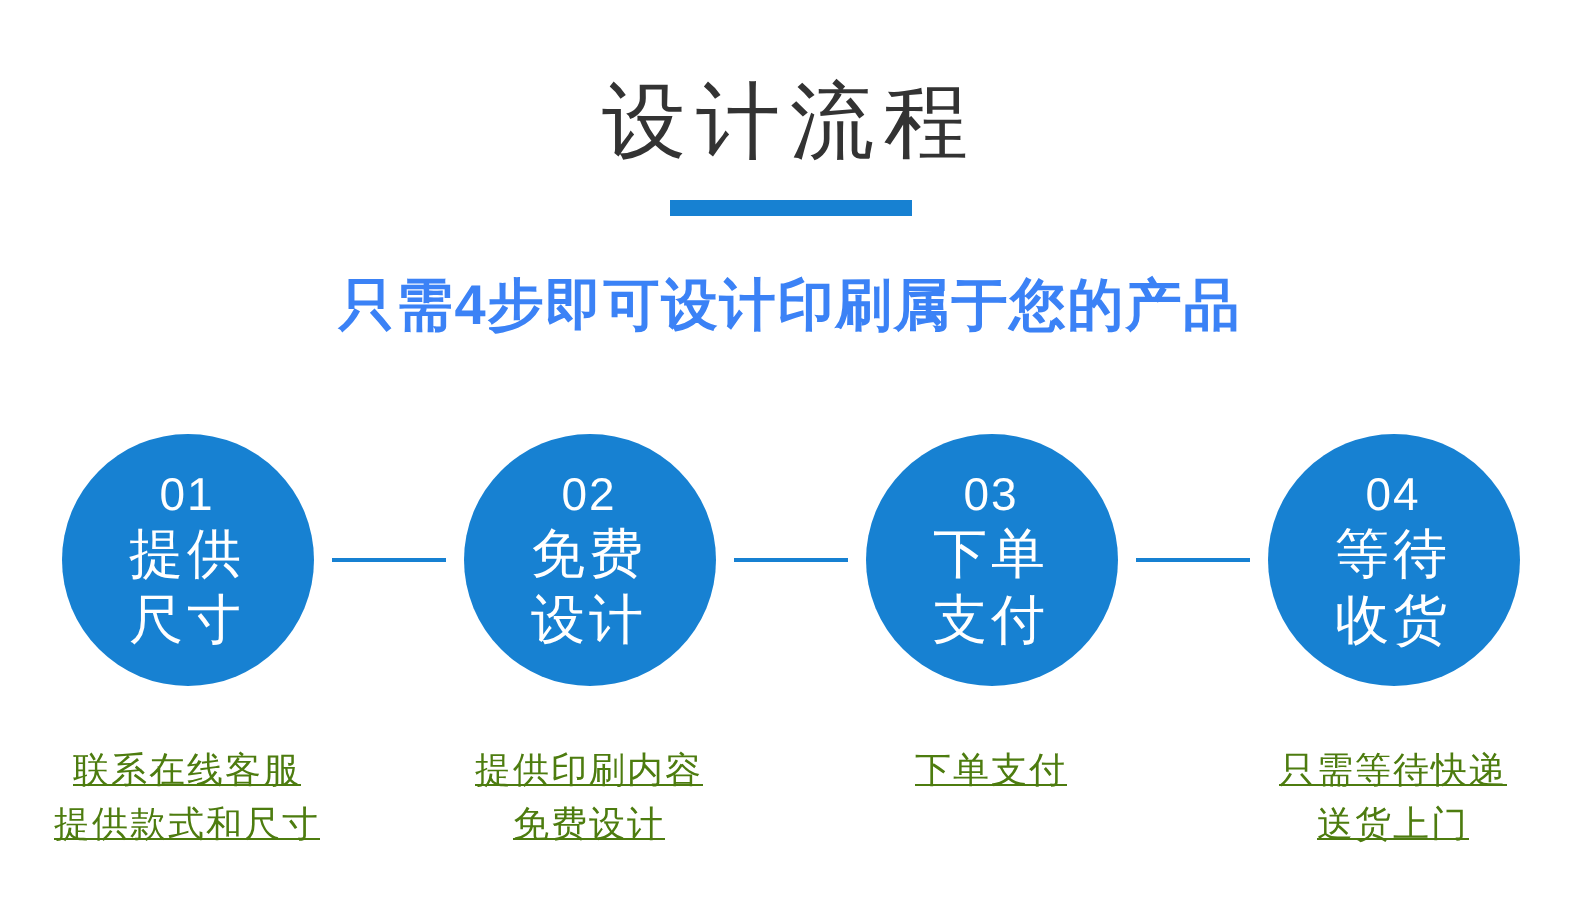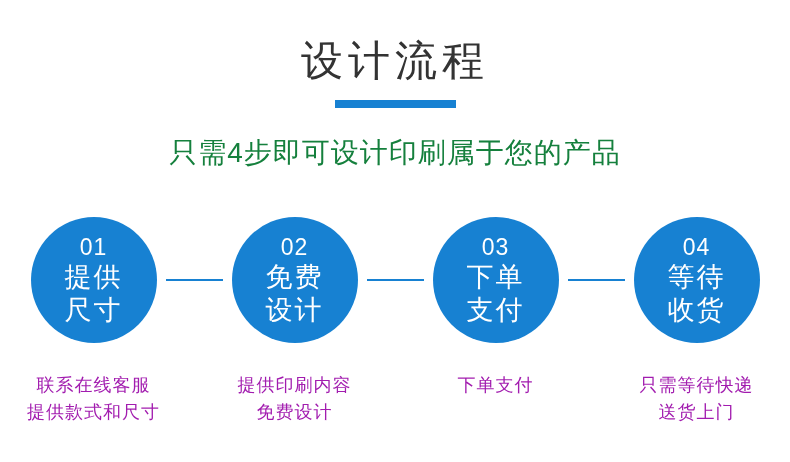--- a/index.html
+++ b/index.html
@@ -32,23 +32,23 @@
     width: 121px;
     height: 8px;
     margin: 14px auto 0 auto;
     background: #1781d2;
   }
   .page-subtitle {
     margin: 0;
     margin-top: 30px;
     font-size: 28px;
     line-height: 30px;
-    font-weight: 400;
+    font-weight: 700;
     letter-spacing: 1px;
-    color: #15803d;
+    color: #3b82f6;
   }
   .steps-row {
     margin-top: 49px;
     display: flex;
     flex-direction: row;
     justify-content: center;
     align-items: flex-start;
   }
   .step-item {
     width: 144px;
@@ -88,22 +88,23 @@
     height: 2px;
     margin-top: 62px;
     background: #1781d2;
   }
   .step-caption {
     margin-top: 13px;
     text-align: center;
     font-size: 18px;
     line-height: 27px;
     letter-spacing: 1px;
-    color: #a21caf;
+    color: #4d7c0f;
     white-space: nowrap;
+    text-decoration: underline;
   }
 </style>
 </head>
 <body>
 
 <div class="page">
 
   <div class="header">
     <h1 class="page-title">设计流程</h1>
     <div class="title-underline"></div>

